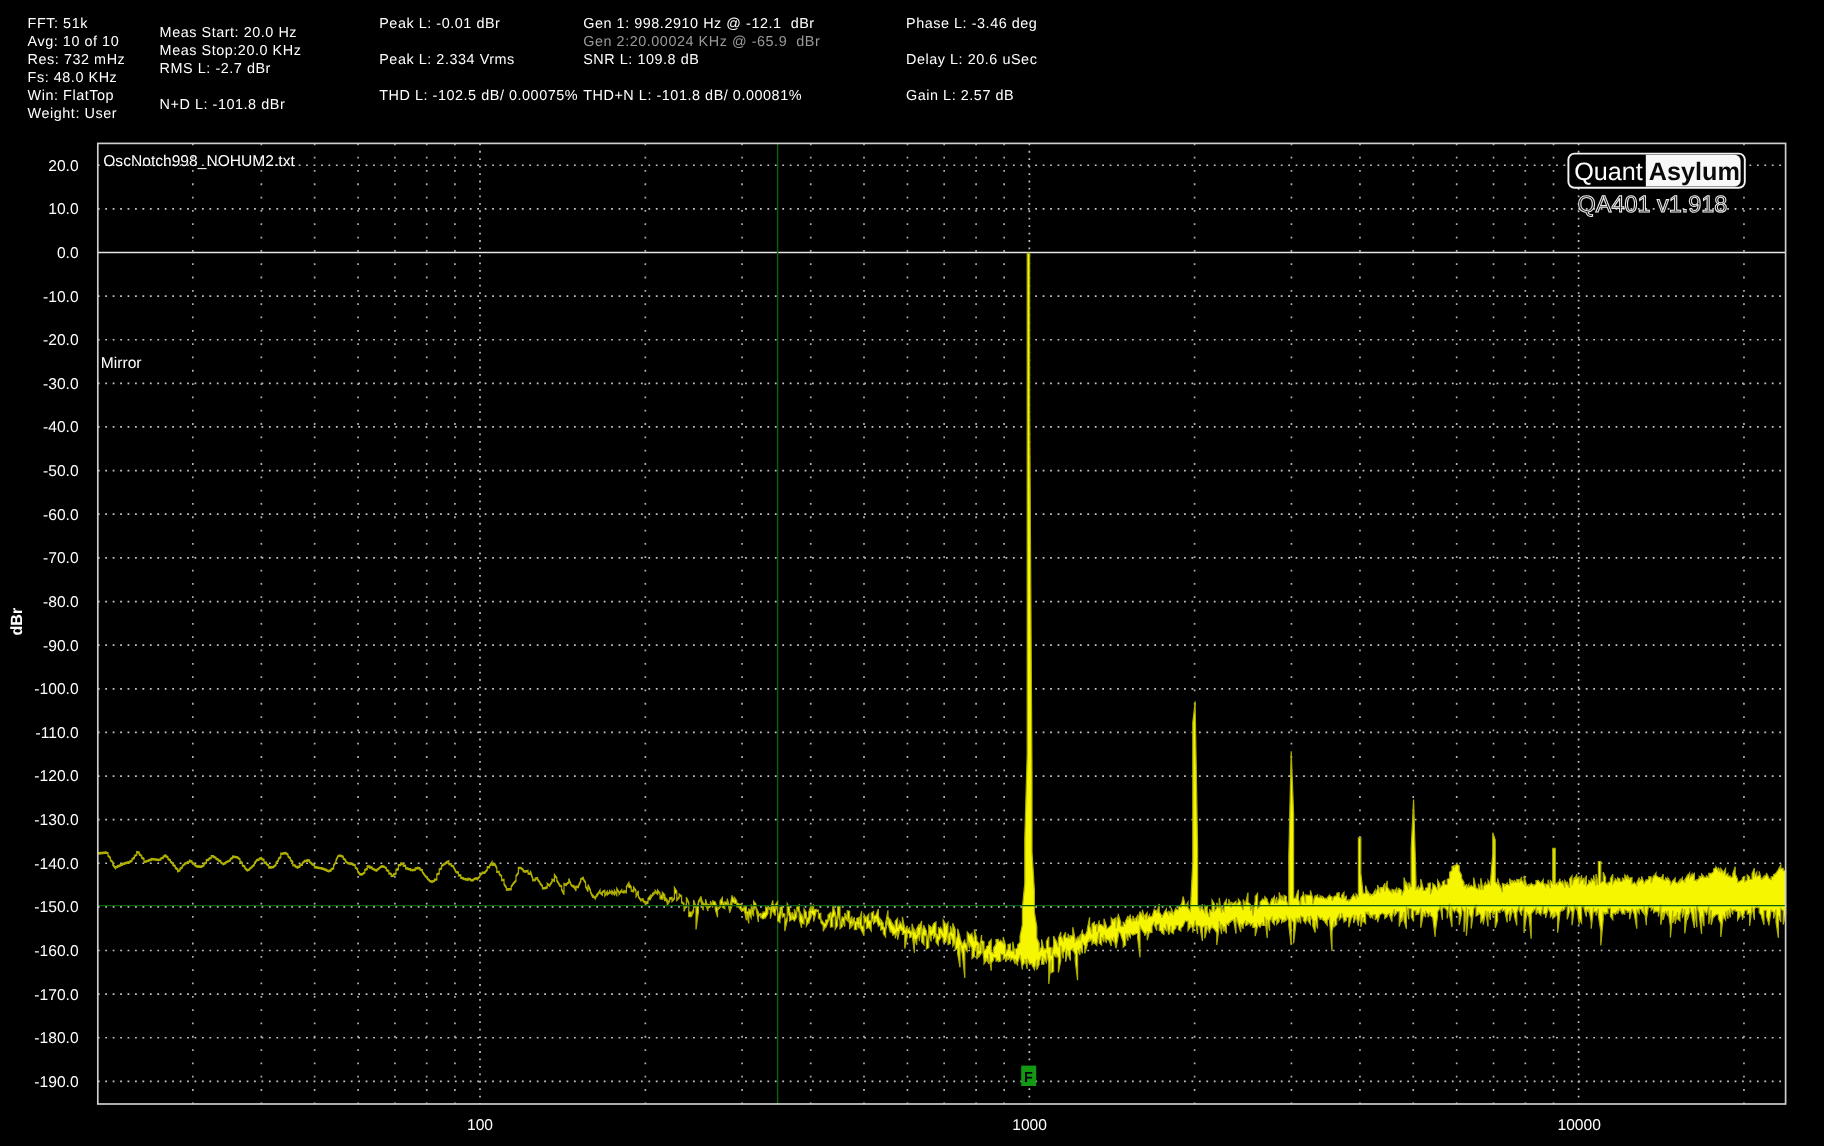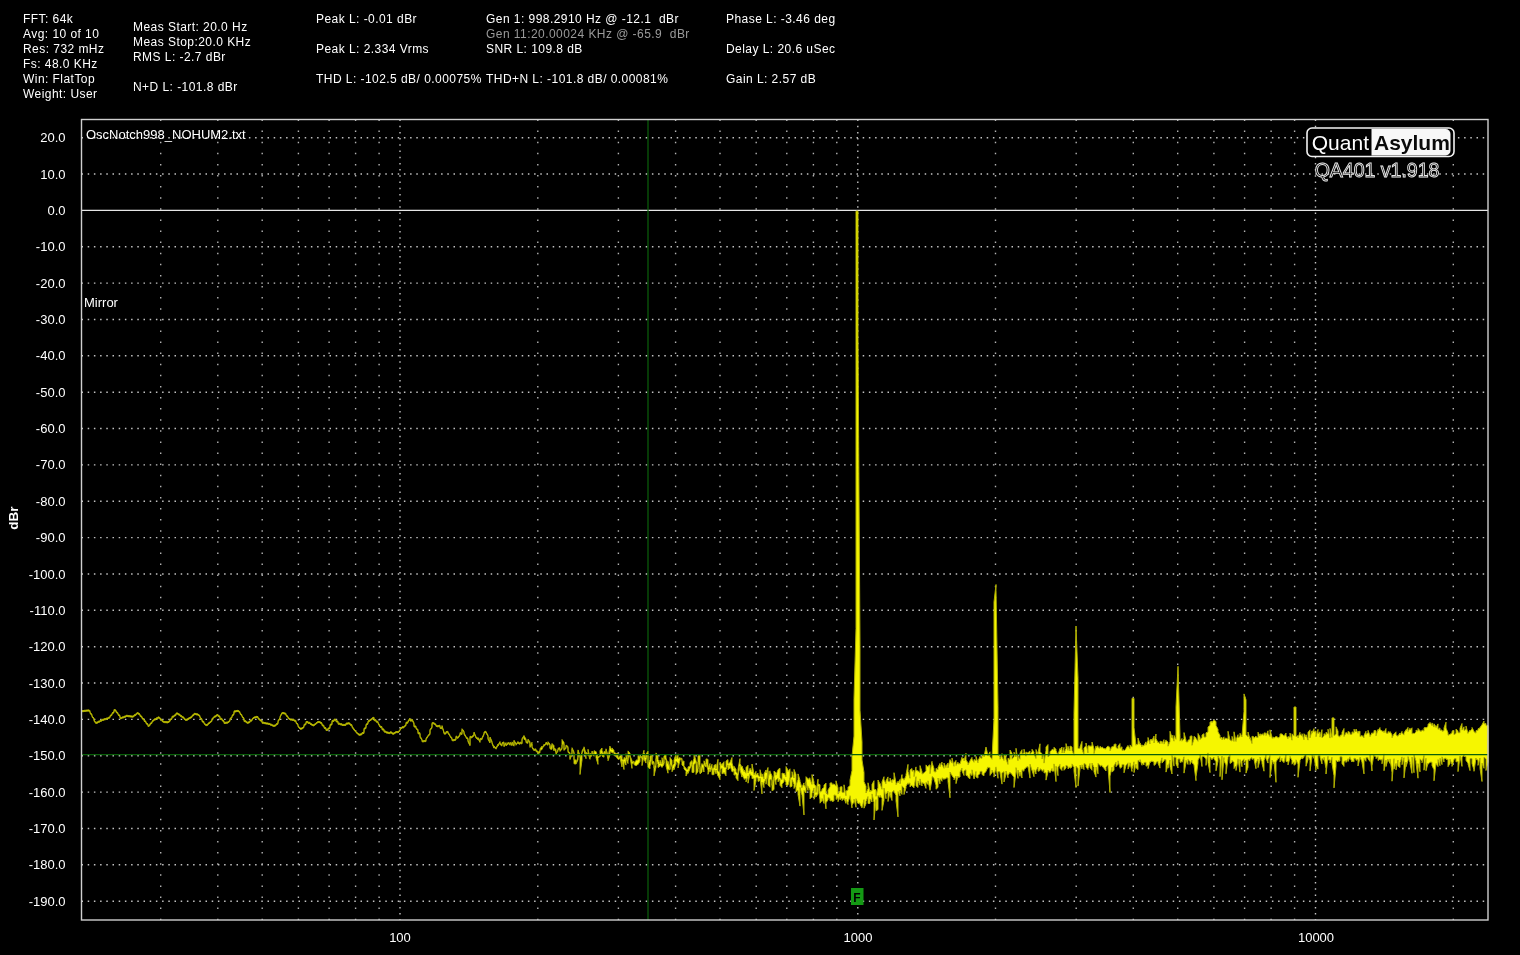--- a/index.html
+++ b/index.html
@@ -1,39 +1,39 @@
 <!DOCTYPE html>
 <html><head><meta charset="utf-8"><style>
 *{margin:0;padding:0;box-sizing:border-box}
 body{background:#000;width:1520px;height:955px;overflow:hidden;font-family:"Liberation Sans",sans-serif}
 .hdr{position:absolute;color:#fff;font-size:12px;letter-spacing:0.45px;line-height:15px;white-space:pre}
 </style></head>
 <body>
-<div class="hdr" style="left:23px;top:12px">FFT: 64k
+<div class="hdr" style="left:23px;top:12px">FFT: 51k
 Avg: 10 of 10
 Res: 732 mHz
 Fs: 48.0 KHz
 Win: FlatTop
 Weight: User</div>
 <div class="hdr" style="left:133px;top:20px">Meas Start: 20.0 Hz
 Meas Stop:20.0 KHz
 RMS L: -2.7 dBr
 &nbsp;
 N+D L: -101.8 dBr</div>
 <div class="hdr" style="left:316px;top:12px">Peak L: -0.01 dBr
 &nbsp;
 Peak L: 2.334 Vrms
 &nbsp;
 THD L: -102.5 dB/ 0.00075%</div>
 <div class="hdr" style="left:486px;top:12px">Gen 1: 998.2910 Hz @ -12.1  dBr
-<span style="color:#9a9a9a">Gen 11:20.00024 KHz @ -65.9  dBr</span>
+<span style="color:#9a9a9a">Gen 2:20.00024 KHz @ -65.9  dBr</span>
 SNR L: 109.8 dB
 &nbsp;
 THD+N L: -101.8 dB/ 0.00081%</div>
-<div class="hdr" style="left:726px;top:12px">Phase L: -3.46 deg
+<div class="hdr" style="left:755px;top:12px">Phase L: -3.46 deg
 &nbsp;
 Delay L: 20.6 uSec
 &nbsp;
 Gain L: 2.57 dB</div>
 
 <svg width="1520" height="955" viewBox="0 0 1520 955" style="position:absolute;left:0;top:0">
 <line x1="81.5" y1="137.7" x2="1488" y2="137.7" stroke="#c2c2c2" stroke-width="1.4" stroke-dasharray="1.5 4.7"></line>
 <line x1="81.5" y1="174.0" x2="1488" y2="174.0" stroke="#c2c2c2" stroke-width="1.4" stroke-dasharray="1.5 4.7"></line>
 <line x1="81.5" y1="246.8" x2="1488" y2="246.8" stroke="#c2c2c2" stroke-width="1.4" stroke-dasharray="1.5 4.7"></line>
 <line x1="81.5" y1="283.1" x2="1488" y2="283.1" stroke="#c2c2c2" stroke-width="1.4" stroke-dasharray="1.5 4.7"></line>

